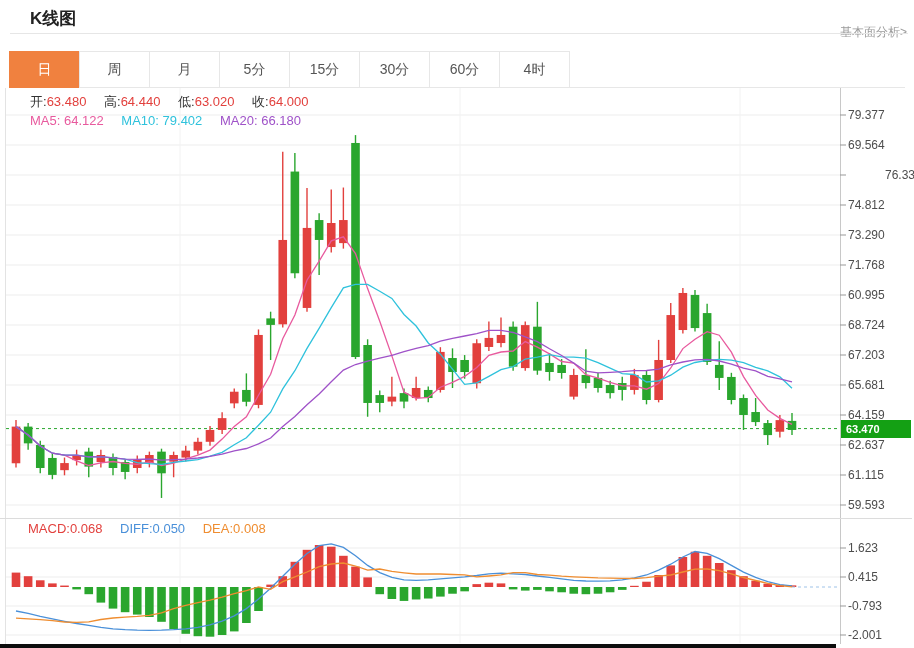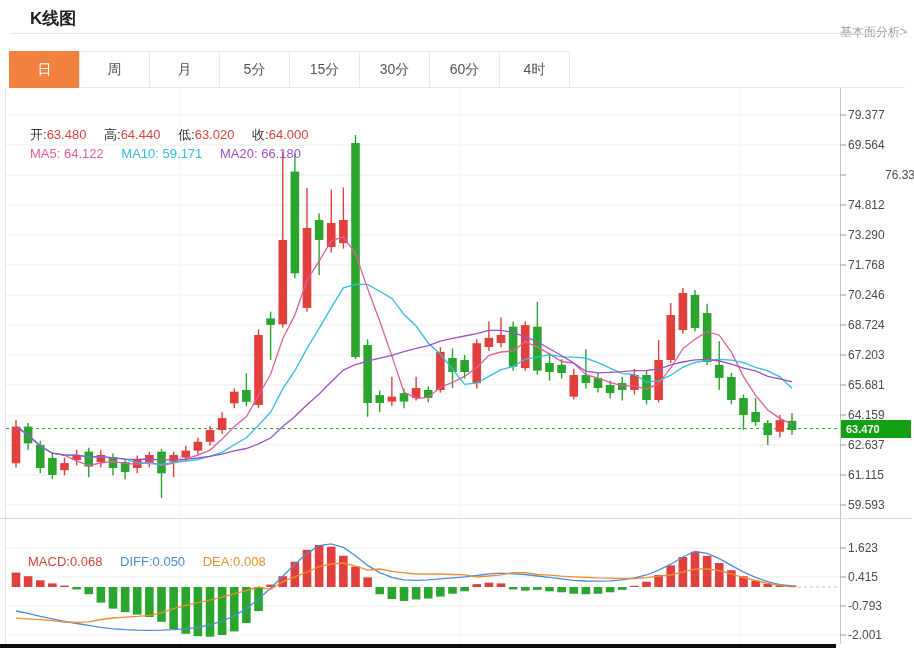--- a/index.html
+++ b/index.html
@@ -11,21 +11,21 @@
   .header-link{position:absolute;right:7px;top:24px;font-size:12px;color:#9a9a9a;cursor:pointer;}
   .header-divider{position:absolute;left:10px;right:6px;top:33px;height:0;border-top:1px solid #e6e6e6;}
   .tabbar{position:absolute;left:9px;top:51px;right:9px;height:37px;display:flex;}
   .tab{
     width:71px;box-sizing:border-box;border:1px solid #e7e7e7;margin-left:-1px;
     text-align:center;line-height:35px;font-size:14px;color:#555;background:#fff;cursor:pointer;
   }
   .tab:first-child{margin-left:0;}
   .tab.active{background:var(--accent);border-color:var(--accent);color:#fff;}
   .tabbar-rest{flex:1;border-bottom:1px solid #e7e7e7;}
-  .readout{position:absolute;left:30px;font-size:13px;white-space:nowrap;margin-top:33px;}
+  .readout{position:absolute;left:30px;font-size:13px;white-space:nowrap;}
   .readout .lbl{color:#333;}
   .readout .gap{display:inline-block;width:14px;}
   .v-red{color:var(--red);}
   .c-ma5{color:var(--ma5);}
   .c-ma10{color:var(--ma10);}
   .c-ma20{color:var(--ma20);}
   .c-diff{color:var(--diff);}
   .c-dea{color:var(--dea);}
   #ohlc-row{top:93px;}
   #ma-row{top:113px;}
@@ -309,40 +309,40 @@
 
 <div class="readout" id="ohlc-row">
   <span class="lbl">开:</span><span class="v-red">63.480</span><span class="gap"></span>
   <span class="lbl">高:</span><span class="v-red">64.440</span><span class="gap"></span>
   <span class="lbl">低:</span><span class="v-red">63.020</span><span class="gap"></span>
   <span class="lbl">收:</span><span class="v-red">64.000</span>
 </div>
 
 <div class="readout" id="ma-row">
   <span class="c-ma5">MA5:</span> <span class="c-ma5">64.122</span><span class="gap"></span>
-  <span class="c-ma10">MA10:</span> <span class="c-ma10">59.171</span><span class="gap"></span>
+  <span class="c-ma10">MA10:</span> <span class="c-ma10">79.402</span><span class="gap"></span>
   <span class="c-ma20">MA20:</span> <span class="c-ma20">66.180</span>
 </div>
 
 <div class="readout" id="macd-row">
   <span class="v-red">MACD:</span><span class="v-red">0.068</span><span class="gap"></span>
   <span class="c-diff">DIFF:</span><span class="c-diff">0.050</span><span class="gap"></span>
   <span class="c-dea">DEA:</span><span class="c-dea">0.008</span>
 </div>
 
 <div class="price-badge">63.470</div>
 <div class="bottom-bar"></div>
 
 <div class="ptick" style="top: 108px;">79.377</div>
 <div class="ptick" style="top: 138px;">69.564</div>
 <div class="ptick" style="top: 168px; margin-left: 37px;">76.334</div>
 <div class="ptick" style="top: 198px;">74.812</div>
 <div class="ptick" style="top: 228px;">73.290</div>
 <div class="ptick" style="top: 258px;">71.768</div>
-<div class="ptick" style="top: 288px;">70.246</div>
+<div class="ptick" style="top: 288px;">60.995</div>
 <div class="ptick" style="top: 318px;">68.724</div>
 <div class="ptick" style="top: 348px;">67.203</div>
 <div class="ptick" style="top: 378px;">65.681</div>
 <div class="ptick" style="top: 408px;">64.159</div>
 <div class="ptick" style="top: 438px;">62.637</div>
 <div class="ptick" style="top: 468px;">61.115</div>
 <div class="ptick" style="top: 498px;">59.593</div>
 <div class="mtick" style="top: 541px;">1.623</div>
 <div class="mtick" style="top: 570px;">0.415</div>
 <div class="mtick" style="top: 599px;">-0.793</div>

